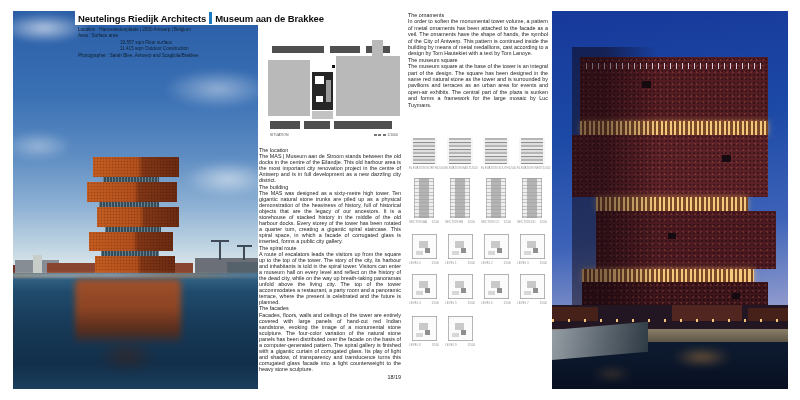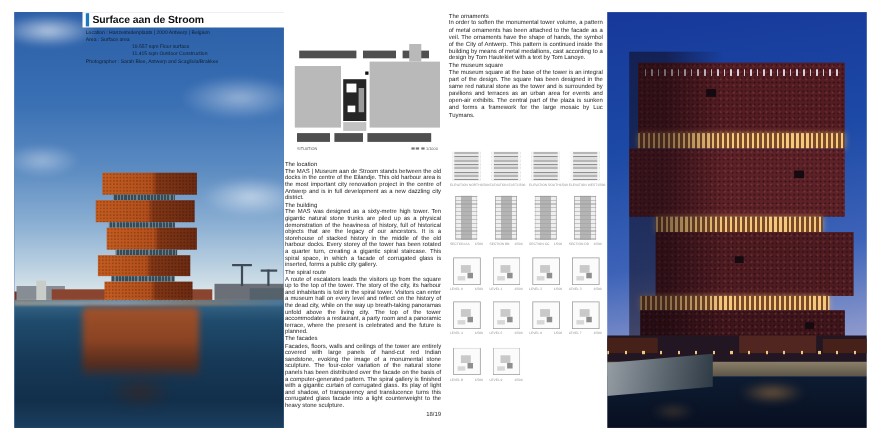--- a/index.html
+++ b/index.html
@@ -191,22 +191,23 @@
     <div class="tbase"></div>
   </div>
   <div class="water">
     <div class="shimmer"></div>
     <div class="reflect"></div>
     <div class="reflect2"></div>
   </div>
 </div>
 
 <div class="title-bar">
+  <span>Neutelings Riedijk Architects</span>
   <span class="title-divider"></span>
-  <span>Surface aan de Stroom</span>
+  <span>Museum aan de Brakkee</span>
 </div>
 
 <div class="meta">
   <div>Location : Hanzestedenplaats | 2000 Antwerp | Belgium</div>
   <div>Area : Surface area</div>
   <div class="indent">19.557 sqm Floor surface</div>
   <div class="indent">11.415 sqm Outdoor Construction</div>
   <div>Photographer : Sarah Blee, Antwerp and Scagliola/Brakkee</div>
 </div>
 

